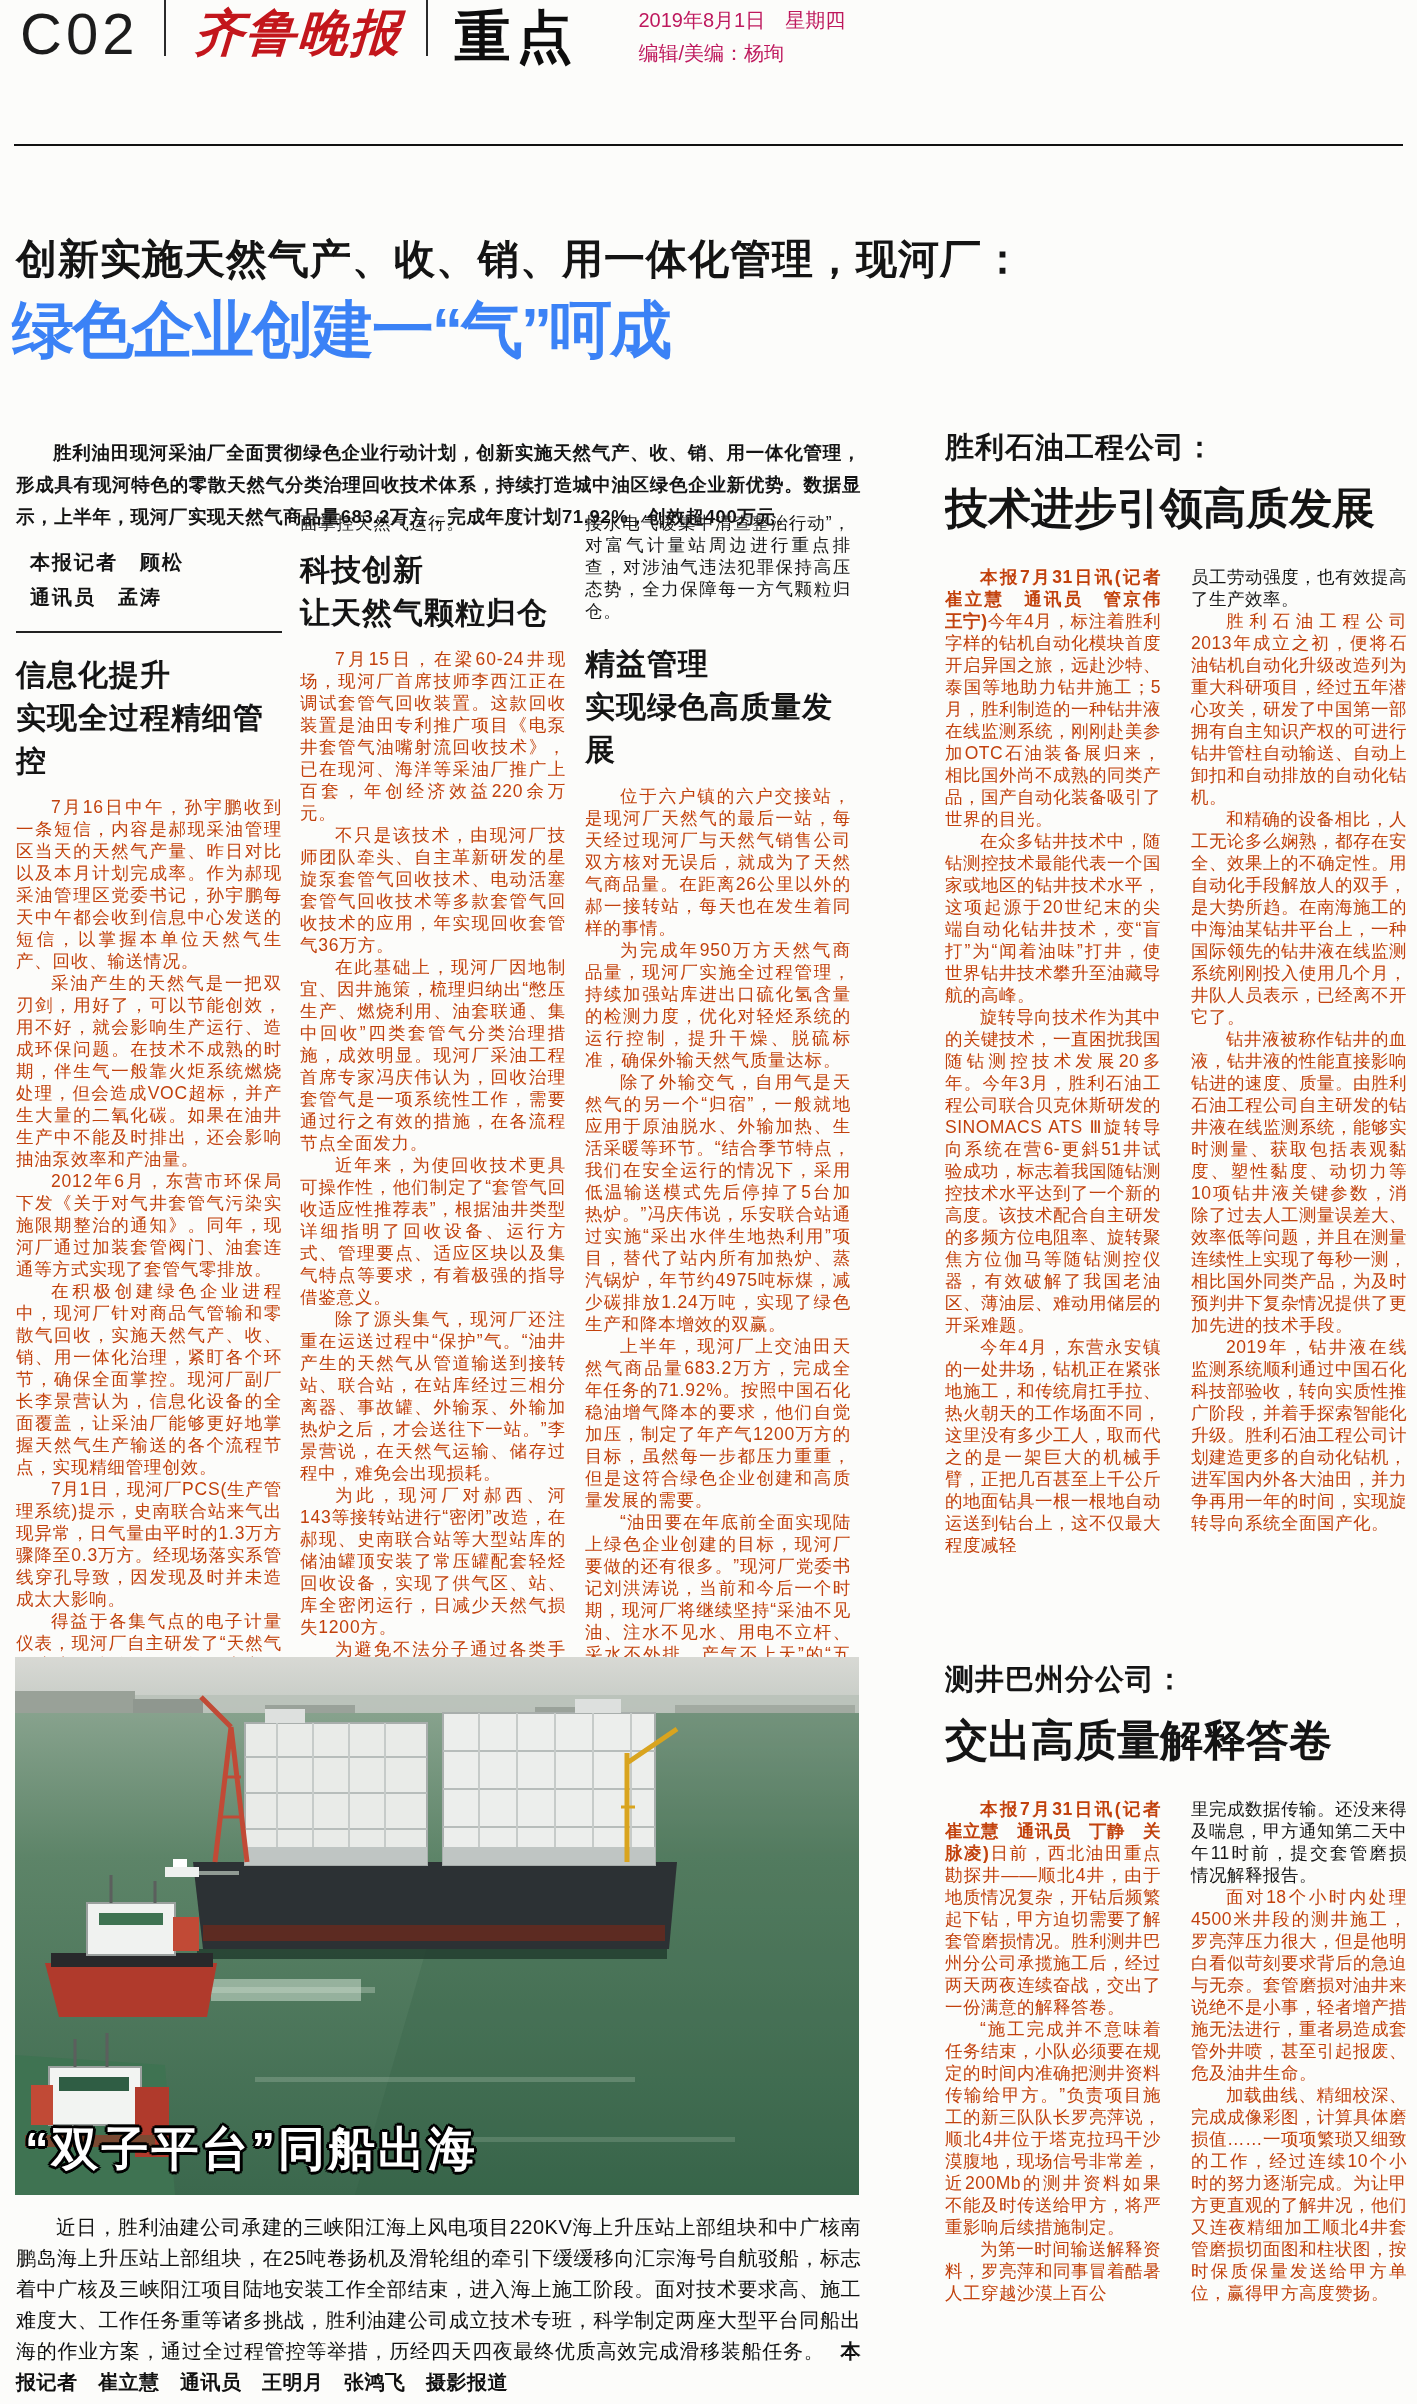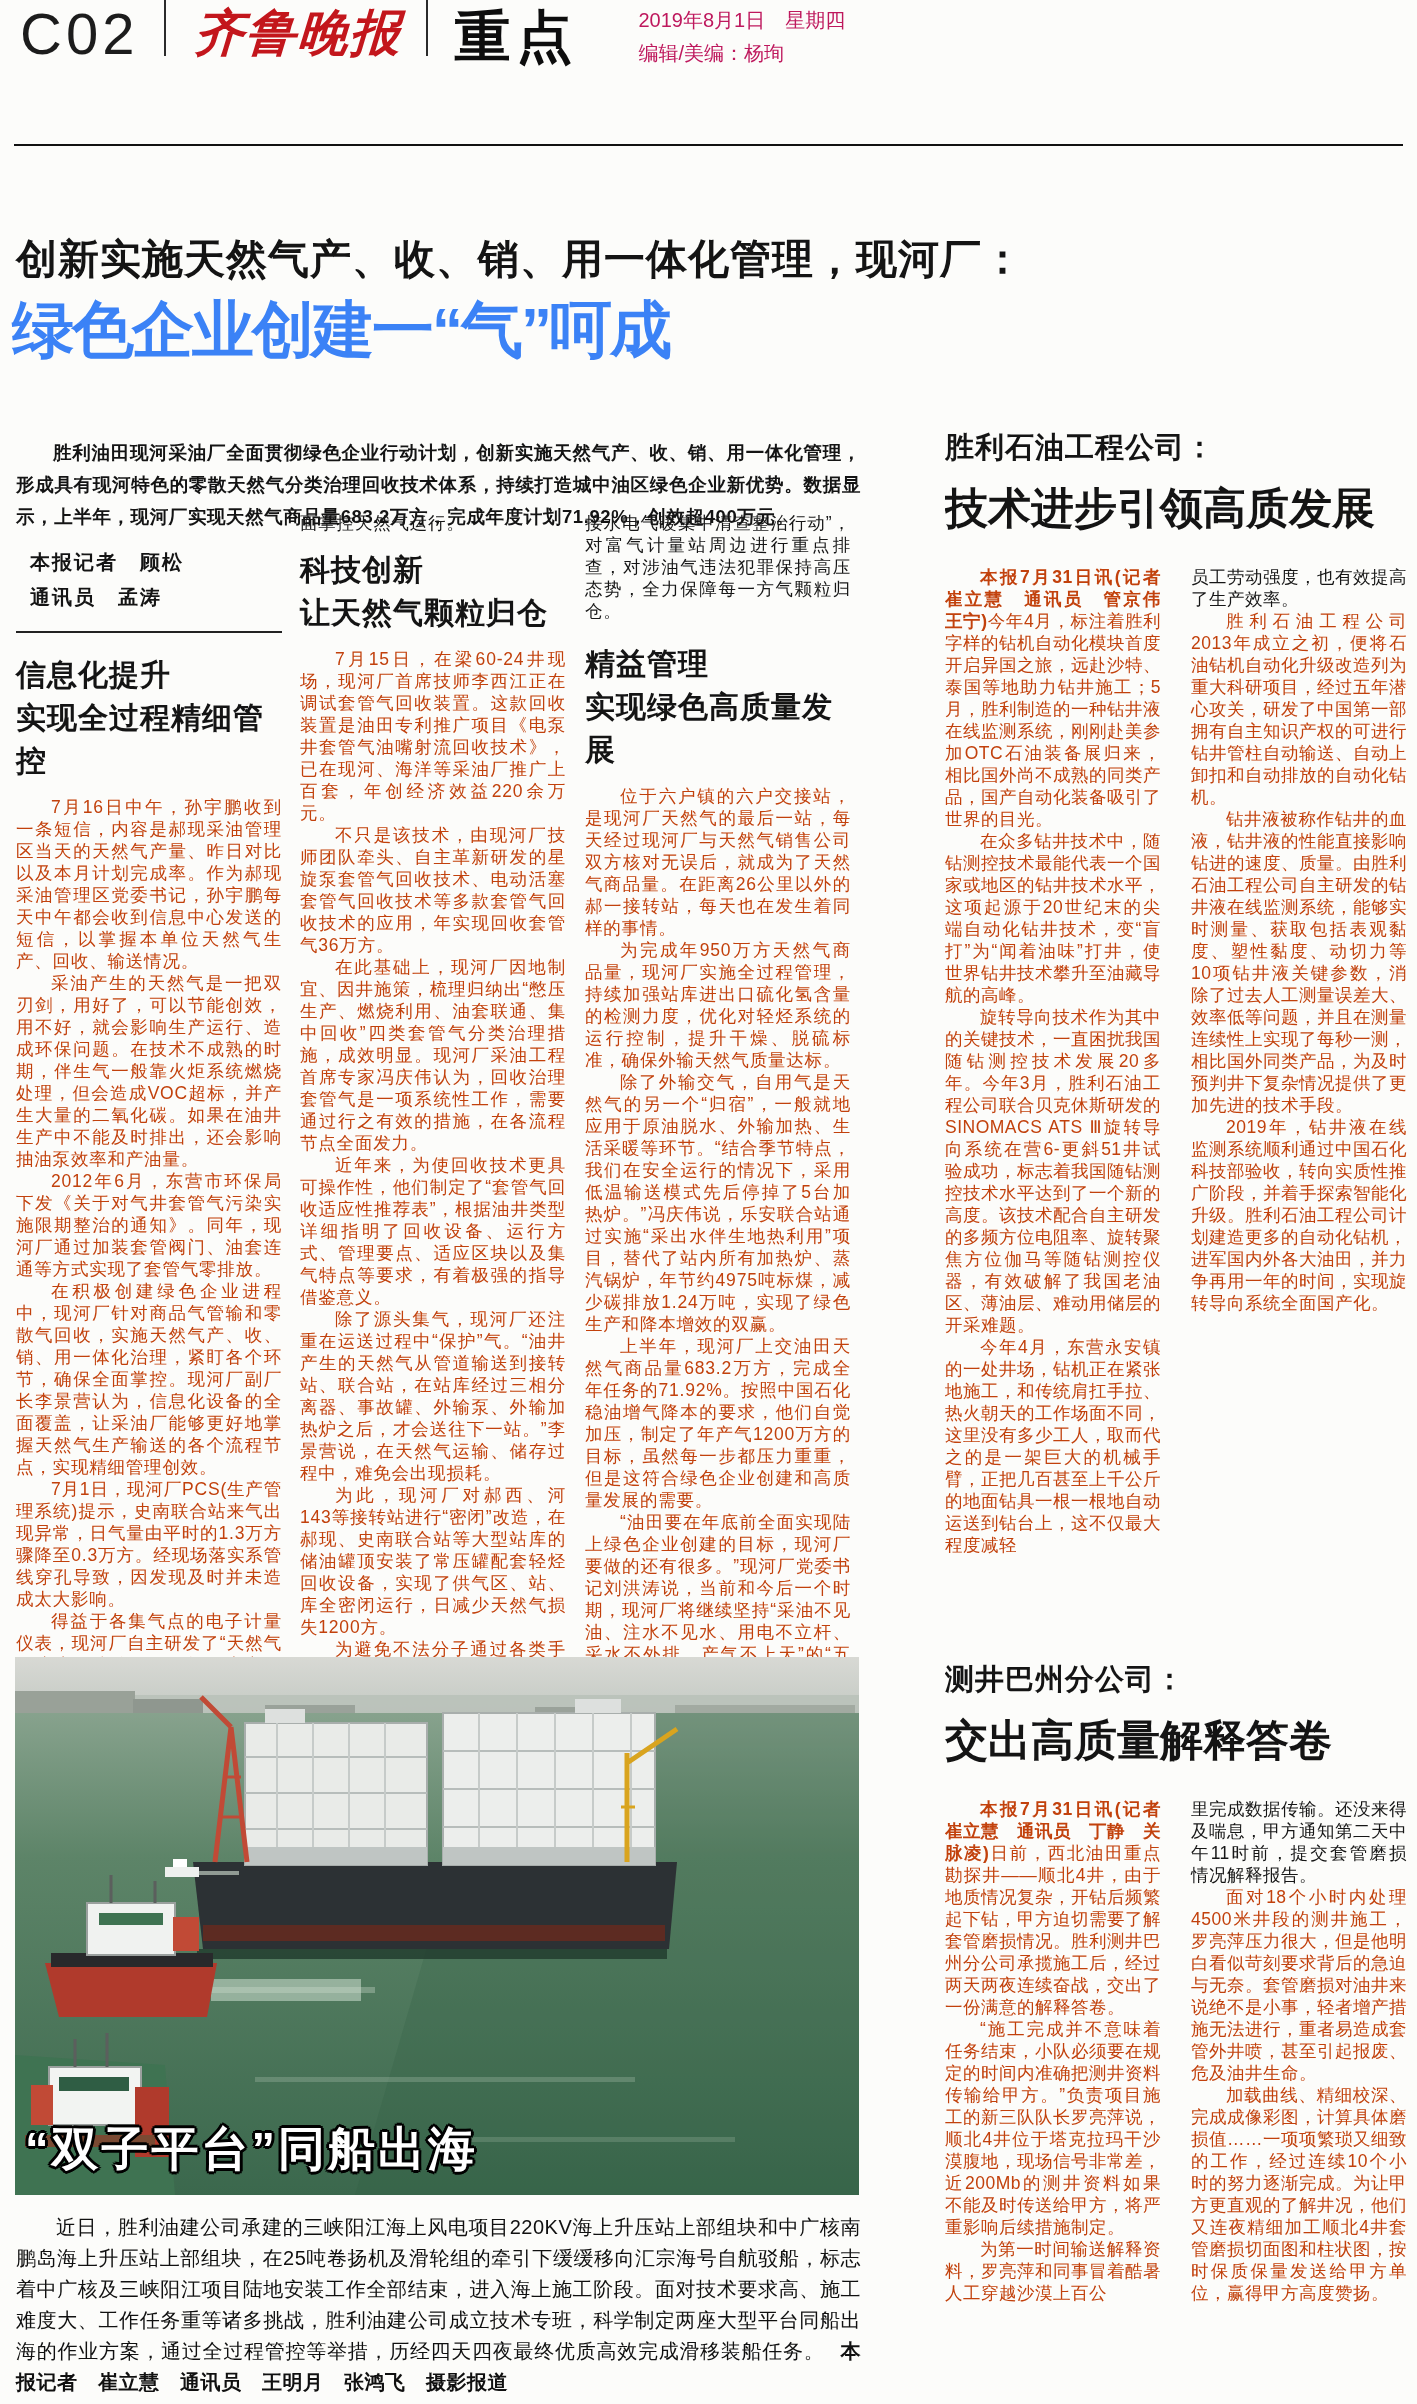--- a/index.html
+++ b/index.html
@@ -144,20 +144,21 @@
         <div>
             <p class="para">在众多钻井技术中，随钻测控技术最能代表一个国家或地区的钻井技术水平，这项起源于20世纪末的尖端自动化钻井技术，变“盲打”为“闻着油味”打井，使世界钻井技术攀升至油藏导航的高峰。</p>
             <p class="para">旋转导向技术作为其中的关键技术，一直困扰我国随钻测控技术发展20多年。今年3月，胜利石油工程公司联合贝克休斯研发的SINOMACS ATS Ⅲ旋转导向系统在营6-更斜51井试验成功，标志着我国随钻测控技术水平达到了一个新的高度。该技术配合自主研发的多频方位电阻率、旋转聚焦方位伽马等随钻测控仪器，有效破解了我国老油区、薄油层、难动用储层的开采难题。</p>
             <p class="para">今年4月，东营永安镇的一处井场，钻机正在紧张地施工，和传统肩扛手拉、热火朝天的工作场面不同，这里没有多少工人，取而代之的是一架巨大的机械手臂，正把几百甚至上千公斤的地面钻具一根一根地自动运送到钻台上，这不仅最大程度减轻</p>
           </div>
       </div>
       <div class="sb-col">
         <p class="cont" style="margin-bottom:0">员工劳动强度，也有效提高了生产效率。</p>
         <div>
             <p class="para">胜利石油工程公司2013年成立之初，便将石油钻机自动化升级改造列为重大科研项目，经过五年潜心攻关，研发了中国第一部拥有自主知识产权的可进行钻井管柱自动输送、自动上卸扣和自动排放的自动化钻机。</p>
+            <p class="para">和精确的设备相比，人工无论多么娴熟，都存在安全、效果上的不确定性。用自动化手段解放人的双手，是大势所趋。在南海施工的中海油某钻井平台上，一种国际领先的钻井液在线监测系统刚刚投入使用几个月，井队人员表示，已经离不开它了。</p>
             <p class="para">钻井液被称作钻井的血液，钻井液的性能直接影响钻进的速度、质量。由胜利石油工程公司自主研发的钻井液在线监测系统，能够实时测量、获取包括表观黏度、塑性黏度、动切力等10项钻井液关键参数，消除了过去人工测量误差大、效率低等问题，并且在测量连续性上实现了每秒一测，相比国外同类产品，为及时预判井下复杂情况提供了更加先进的技术手段。</p>
             <p class="para">2019年，钻井液在线监测系统顺利通过中国石化科技部验收，转向实质性推广阶段，并着手探索智能化升级。胜利石油工程公司计划建造更多的自动化钻机，进军国内外各大油田，并力争再用一年的时间，实现旋转导向系统全面国产化。</p>
           </div>
       </div>
     </div>
   </section>
 
   <section class="sb sb2">
     <div class="sb-kicker">测井巴州分公司：</div>
     <h2 class="sb-title">交出高质量解释答卷</h2>

